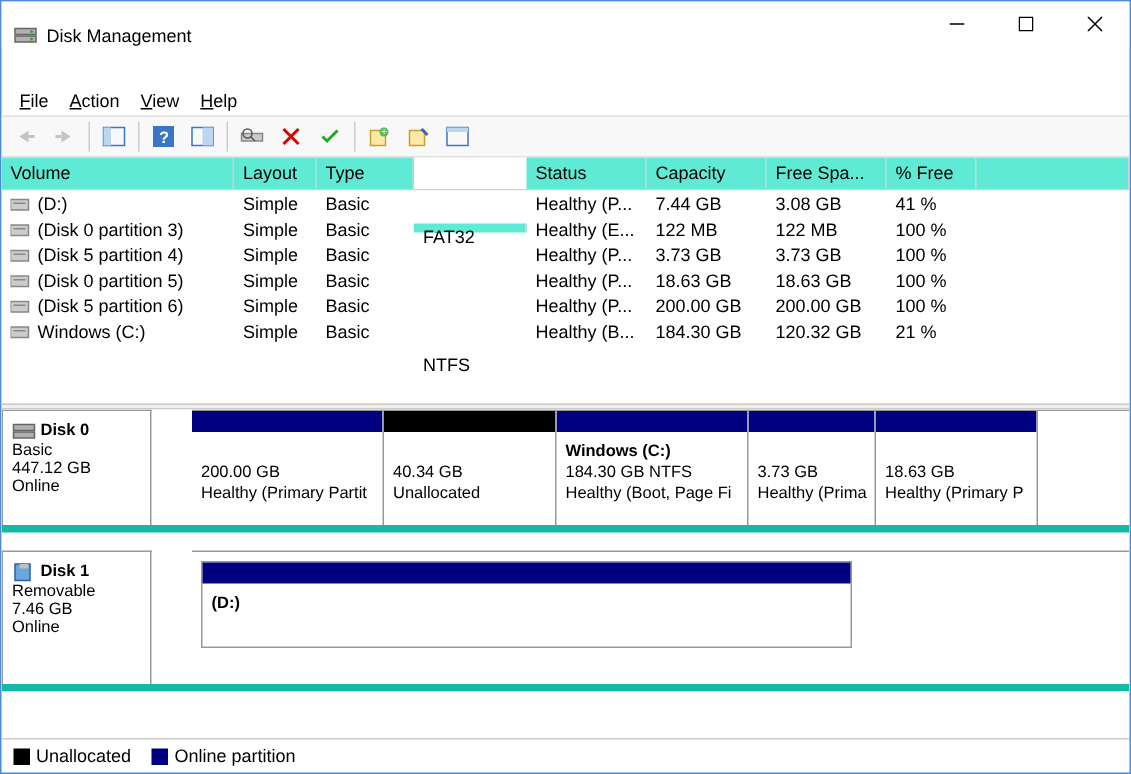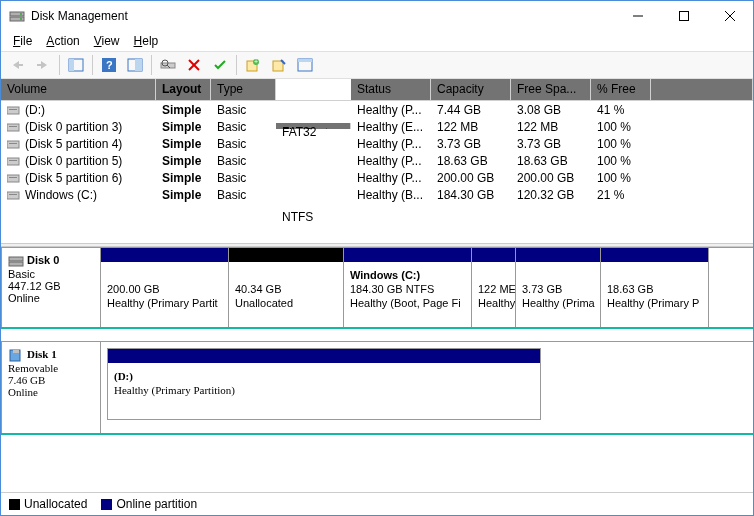--- a/index.html
+++ b/index.html
@@ -1,55 +1,55 @@
 <!DOCTYPE html>
 <html><head>
 <meta charset="utf-8">
 <style>
 * { box-sizing: border-box; margin: 0; padding: 0; }
 body { font-family: "Segoe UI", Tahoma, sans-serif; font-size: 12px; background: #fff; width: 754px; height: 516px; border: 1px solid #4a8cd8; display: flex; flex-direction: column; overflow: hidden; }
-.titlebar { height: 30px; display: flex; align-items: center; padding: 0 0 0 8px; background: #fff; }
+.titlebar { height: 30px; display: flex; align-items: flex-end; padding: 0 0 0 8px; background: #fff; }
 .title-icon { width: 16px; height: 16px; margin-right: 6px; }
 .title-text { flex: 1; font-size: 12px; }
 .winbtn { width: 46px; height: 30px; display: flex; align-items: center; justify-content: center; }
-.menubar { height: 20px; display: flex; align-items: center; padding: 0 6px; gap: 2px; }
+.menubar { height: 20px; display: flex; align-items: center; padding: 0 6px; gap: 2px; margin-top: 26px; }
 .menuitem { padding: 2px 6px; }
 .menuitem u { text-decoration: underline; }
 .toolbar { height: 28px; border-top: 1px solid #e0e0e0; border-bottom: 1px solid #e0e0e0; display: flex; align-items: center; padding: 0 4px; gap: 2px; background: #f8f8f8; }
 .tbtn { width: 24px; height: 24px; display: flex; align-items: center; justify-content: center; border: 1px solid transparent; }
 .tbtn.disabled { opacity: 0.4; }
 .tsep { width: 1px; height: 20px; background: #ccc; margin: 0 2px; }
 .listview { flex-shrink: 0; }
 .listheader { display: flex; background: #fff; border-bottom: 1px solid #d0d0d0; height: 22px; }
-.lh { border-right: 1px solid #d0d0d0; padding: 3px 6px; font-size: 12px; white-space: nowrap; overflow: hidden; background: #737373; }
+.lh { border-right: 1px solid #d0d0d0; padding: 3px 6px; font-size: 12px; white-space: nowrap; overflow: hidden; background: #5eead4; }
 .listbody { background: #fff; }
 .lr { display: flex; height: 17px; align-items: center; }
 .lc { padding: 0 6px; font-size: 12px; white-space: nowrap; overflow: hidden; display: flex; align-items: center; }
 .volicon { width: 14px; height: 12px; margin-right: 4px; flex-shrink: 0; }
 .splitter { height: 4px; background: #f0f0f0; border-top: 1px solid #ccc; border-bottom: 1px solid #ccc; cursor: row-resize; }
 .gspacer { height: 40px; background: #fff; }
 .graphical { background: #fff; padding: 0; overflow: hidden; }
-.diskrow { display: flex; border-bottom: 2px solid #14b8a6; }
+.diskrow { display: flex; border-bottom: 5px solid #14b8a6; gap: 27px; }
 .diskinfo { width: 100px; border-right: 1px solid #999; border-top: 1px solid #999; border-left: 1px solid #999; padding: 6px 6px; font-size: 11px; background: #fff; }
 .diskinfo .dname { font-weight: bold; }
 .dicon { width:16px; height:14px; display:inline-block; vertical-align:middle; margin-right:3px; }
 .partitions { flex: 1; display: flex; border-top: 1px solid #999; }
 .part { border-right: 1px solid #999; display: flex; flex-direction: column; overflow: hidden; }
 .part-bar { height: 14px; flex-shrink: 0; }
 .bar-primary { background: #000080; }
 .bar-unalloc { background: #000; }
 .part-body { padding: 6px 6px; font-size: 11px; line-height: 14px; white-space: nowrap; overflow: hidden; flex: 1; }
 .part-name { font-weight: bold; }
 .d1parts { flex:1; padding: 6px 6px 6px 6px; border-top:1px solid #999; }
 .d1inner { border:1px solid #999; }
 .legend { border-top: 1px solid #ccc; padding: 4px 8px; display: flex; gap: 14px; align-items: center; font-size: 12px; margin-top: auto; }
 .legbox { width: 11px; height: 11px; display: inline-block; margin-right: 4px; vertical-align: middle; }
 .gv-spacer { height: 12px; }
 .col-volume { width: 155px; }
-.col-layout { width: 55px; font-weight: bold; }
+.col-layout { width: 55px; }
 .col-type { width: 65px; }
 .col-fs { width: 75px; margin-top: 44px; }
 .col-status { width: 80px; }
 .col-cap { width: 80px; }
 .col-free { width: 80px; }
 .col-pct { width: 60px; }
 .col-last { flex:1; }
 </style>
 </head>
 <body>
@@ -308,63 +308,54 @@
             </div>
           </div>
           <div class="part" style="width:128px">
             <div class="part-bar bar-primary"></div>
             <div class="part-body">
               <div class="part-name">Windows  (C:)</div>
               <div>184.30 GB NTFS</div>
               <div>Healthy (Boot, Page Fi</div>
             </div>
           </div>
-          <div class="part" style="width:44px">
-            <div class="part-bar bar-primary"></div>
-            <div class="part-body">
-              <div style="height:14px"></div>
-              <div>122 ME</div>
-              <div>Healthy</div>
-            </div>
-          </div>
           <div class="part" style="width:85px">
             <div class="part-bar bar-primary"></div>
             <div class="part-body">
               <div style="height:14px"></div>
               <div>3.73 GB</div>
               <div>Healthy (Prima</div>
             </div>
           </div>
           <div class="part" style="width:108px">
             <div class="part-bar bar-primary"></div>
             <div class="part-body">
               <div style="height:14px"></div>
               <div>18.63 GB</div>
               <div>Healthy (Primary P</div>
             </div>
           </div>
         </div>
       </div>
       <div class="gv-spacer"></div>
-      <div class="diskrow" style="min-height: 94px; font-family: Liberation Serif, serif;">
+      <div class="diskrow" style="min-height: 94px;">
         <div class="diskinfo" style="border-bottom:none">
           <div><span class="dicon"><svg width="16" height="14">
                 <rect x="2" y="2" width="10" height="11" fill="#6aa6e0" stroke="#2a62a0"></rect>
                 <rect x="5" y="2" width="6" height="3" fill="#c0c0c0"></rect>
               </svg></span><span class="dname">Disk 1</span></div>
           <div>Removable</div>
           <div>7.46 GB</div>
           <div>Online</div>
         </div>
         <div class="d1parts">
           <div class="d1inner" style="width:434px">
             <div class="part-bar bar-primary"></div>
             <div class="part-body" style="padding-bottom:22px">
               <div class="part-name"> (D:)</div>
-              <div>Healthy (Primary Partition)</div>
             </div>
           </div>
         </div>
       </div>
     </div>
 </div>
 
 <div class="legend">
   <span><span class="legbox" style="background:#000"></span><span>Unallocated</span></span>
   <span><span class="legbox" style="background:#000080"></span><span>Online partition</span></span>

